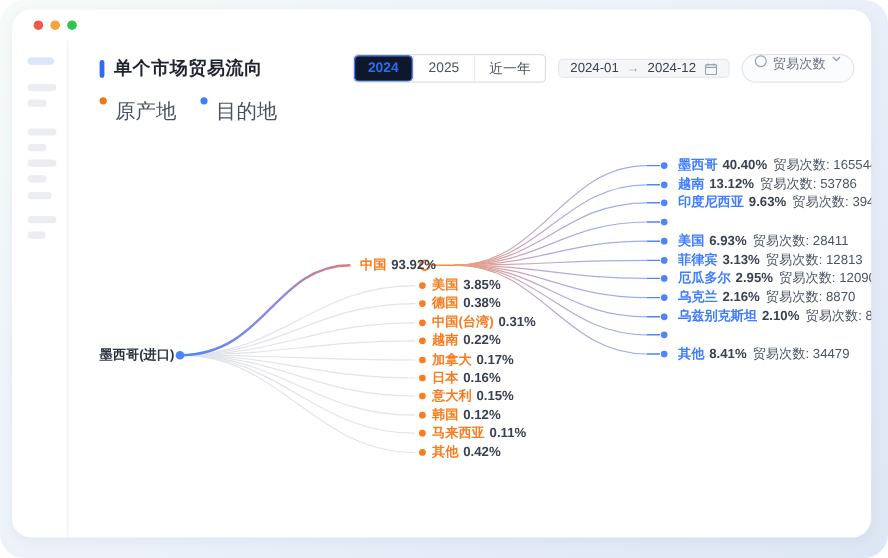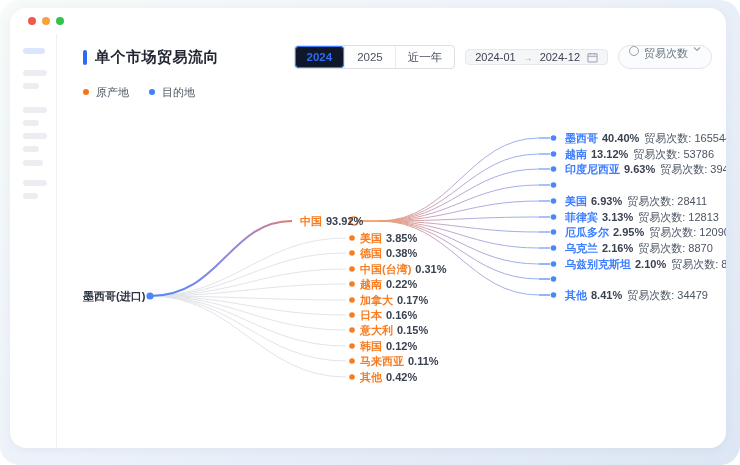--- a/index.html
+++ b/index.html
@@ -44,21 +44,21 @@
   .daterange .arrow { color:#9aa2b0; font-size:10px; }
   .cal-icon, .chev { color:#9aa2b0; display:inline-flex; }
 
   .metric { display:flex; align-items:flex-start; gap:5px; height:24px; padding:0 10px;
     background:#fbfcfd; border:1px solid #e1e4ea; border-radius:12px; font-size:11px; color:#6a7383; }
   .circle-icon { width:10px; height:10px; border:1.2px solid #98a0ae; border-radius:50%; display:inline-block; }
 
   
   .row2 { display:flex; align-items:center; margin-top:8px; height:24px; }
   .legend { display:flex; align-items:center; gap:20px; }
-  .legend .item { display:flex; align-items:center; gap:7px; font-size:11px; color:#4a5260; cursor:pointer; }
+  .legend .item { display:flex; align-items:flex-start; gap:7px; font-size:17px; color:#4a5260; cursor:pointer; }
   .ldot { width:6px; height:6px; border-radius:50%; display:inline-block; }
   .ldot.orange { background:#f97316; } .ldot.blue { background:#3d7dff; }
 
   .select { margin-left:auto; width:178px; height:24px; border:1px solid #d8dce4; border-radius:4px;
     background:#fff; display:flex; align-items:center; padding:0 8px; font-size:11.5px; color:#333a45; cursor:pointer; }
   .select .chev { margin-left:auto; }
 
   
   .chart { position:relative; margin-top:13px; height:292px; }
   .chart svg.links { position:absolute; left:0; top:0; }

